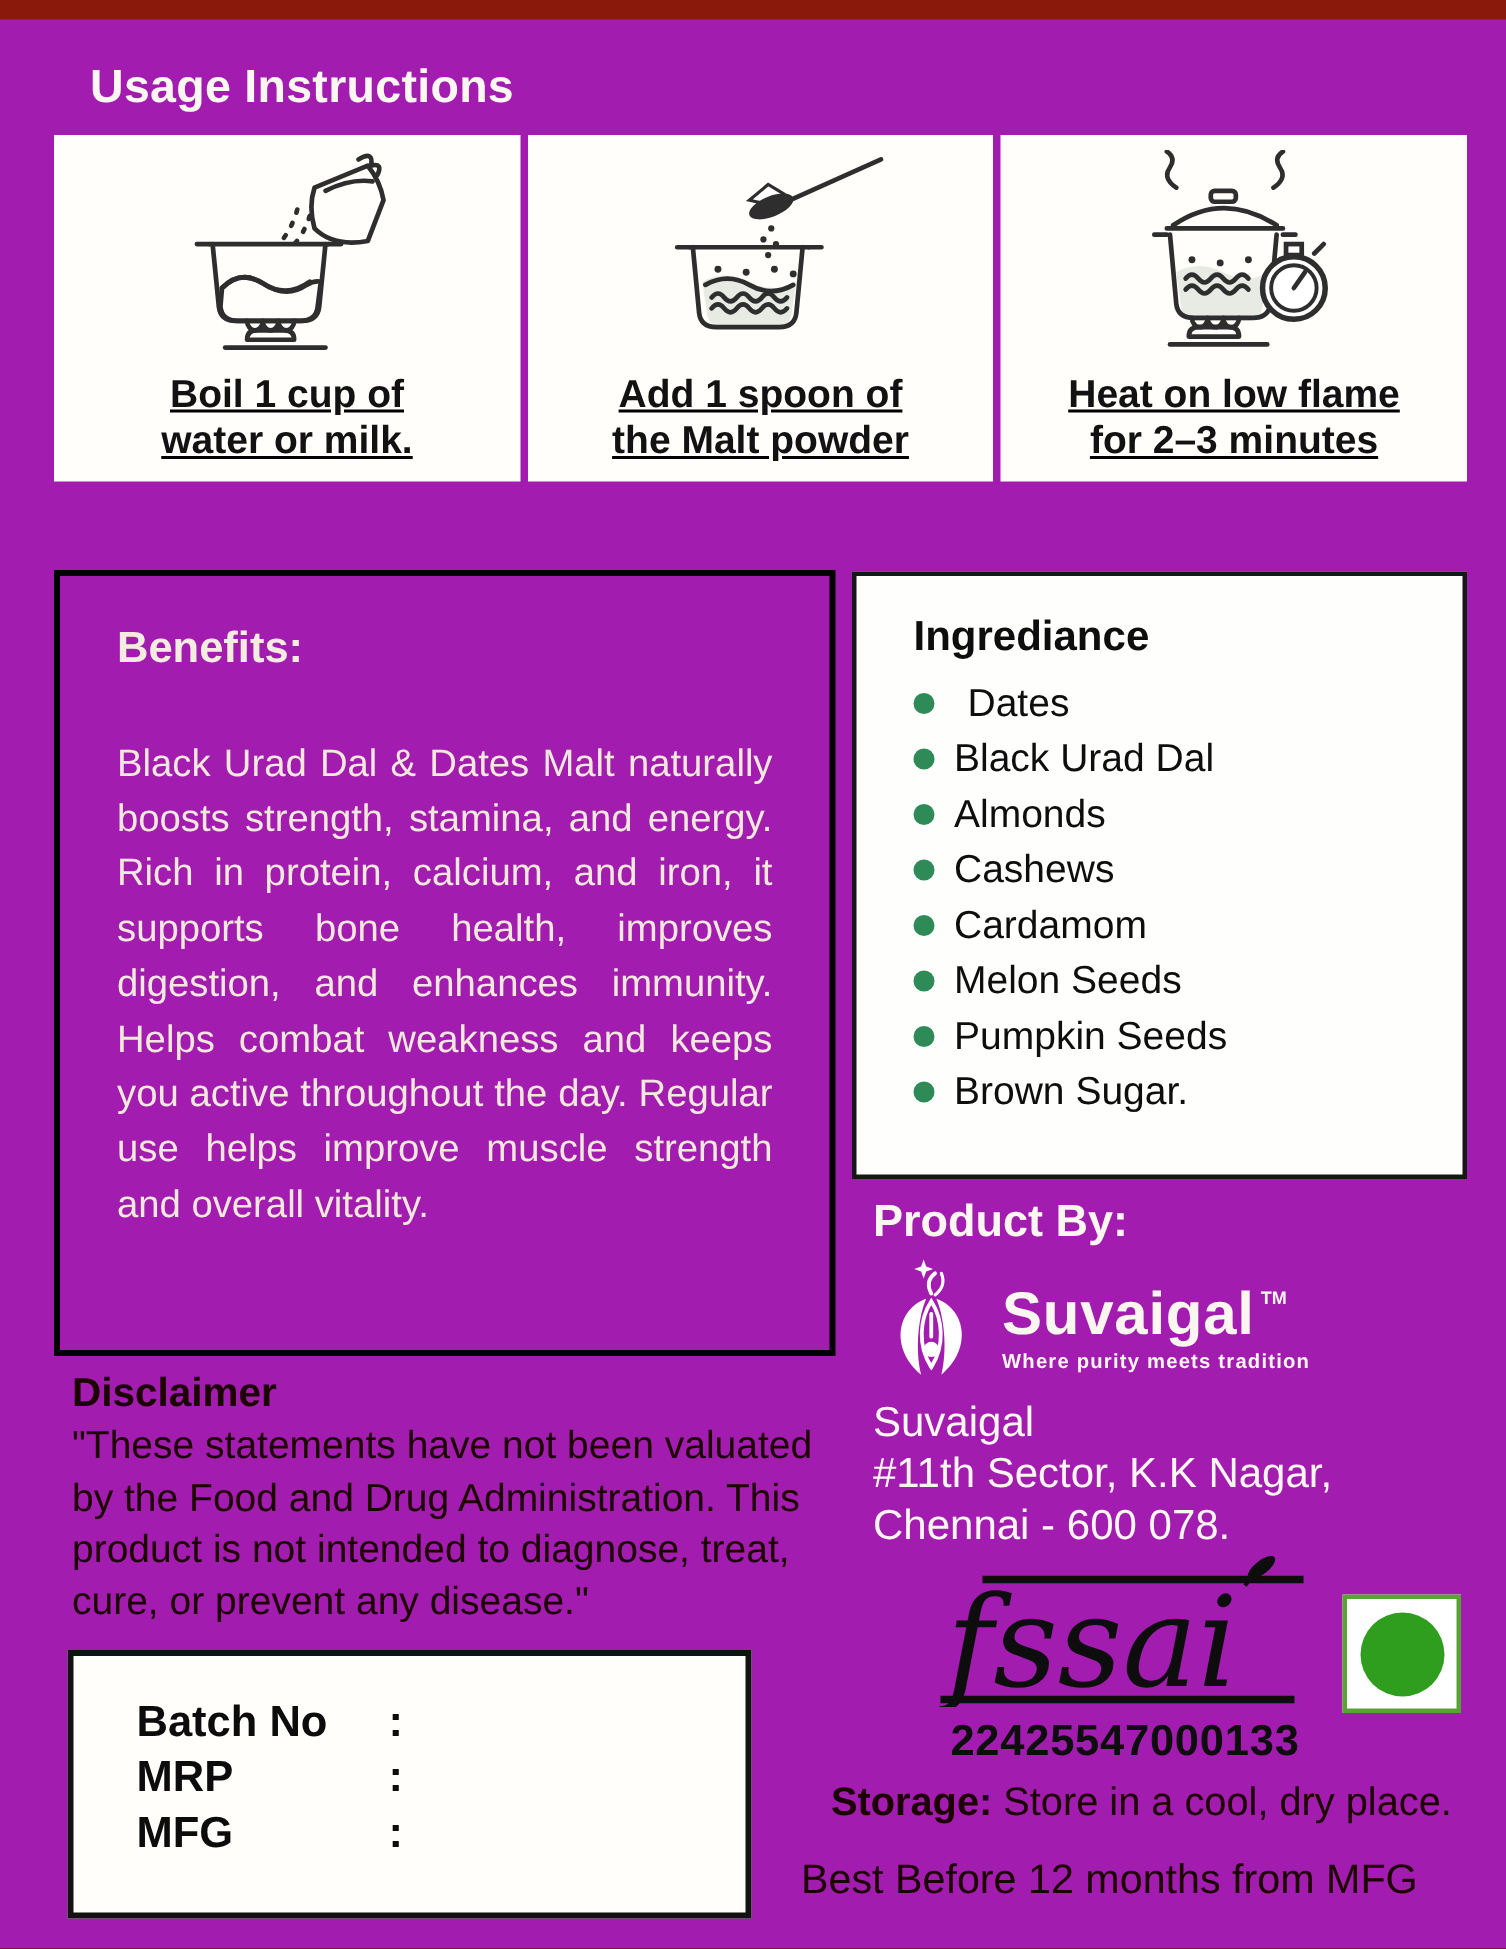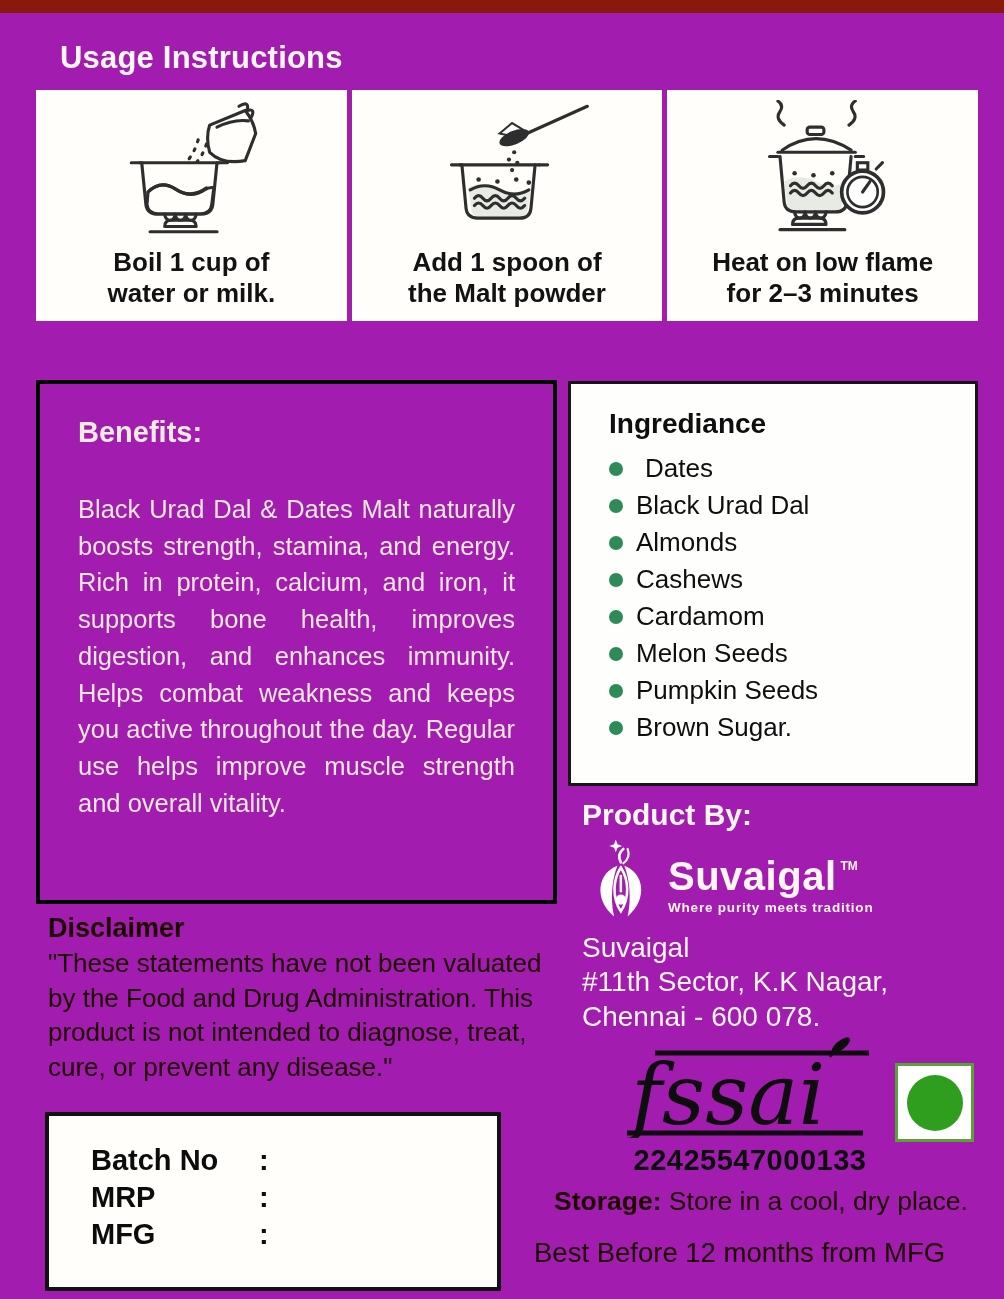--- a/index.html
+++ b/index.html
@@ -11,21 +11,21 @@
   .top-band{position:absolute;top:0;left:0;right:0;height:13px;background:#8a190b;}
 
   
   .usage-title{
     position:absolute;left:60px;top:40px;margin:0;
     font-size:31px;font-weight:bold;color:#fcf7f1;letter-spacing:.2px;
   }
   .steps{position:absolute;left:36px;top:90px;width:942px;height:231px;display:flex;gap:5px;}
   .step-card{
     flex:1;background:#fffefb;display:flex;flex-direction:column;
-    align-items:center;justify-content:flex-start;padding:10px 2px 12px;box-sizing:border-box;
+    align-items:center;justify-content:flex-start;padding:10px 2px 12px;box-sizing:border-box;text-decoration:underline;
   }
   .step-icon{height:138px;flex:none;}
   .step-icon svg{height:138px;display:block;}
   .step-caption{
     margin-top:auto;font-size:26px;font-weight:bold;color:#121212;
     text-align:center;line-height:1.2;
   }
   .icon-stroke{stroke:#2e2e2e;fill:none;stroke-width:3;stroke-linecap:round;stroke-linejoin:round;}
 
   
@@ -63,21 +63,21 @@
 
   
   .disclaimer{position:absolute;left:48px;top:913px;width:516px;color:#1c0300;}
   .disclaimer h2{margin:0 0 2px;font-size:27px;}
   .disclaimer p{margin:0;font-size:26px;line-height:1.33;}
 
   
   .batch-box{
     position:absolute;left:45px;top:1100px;width:456px;height:179px;
     background:#fffefb;border:4px solid #121212;box-sizing:border-box;
-    padding:26px 0 0 42px;color:#0c0c0c;margin-top:12px;
+    padding:26px 0 0 42px;color:#0c0c0c;
   }
   .batch-row{display:flex;font-size:29px;font-weight:bold;height:37px;align-items:center;}
   .batch-label{width:168px;}
 
   
   .fssai{position:absolute;left:620px;top:1036px;width:260px;text-align:center;color:#0d0d0d;}
   .fssai-license{font-size:29px;font-weight:bold;letter-spacing:.5px;margin-top:2px;white-space:nowrap;text-align:center;}
 
   
   .veg-mark{

